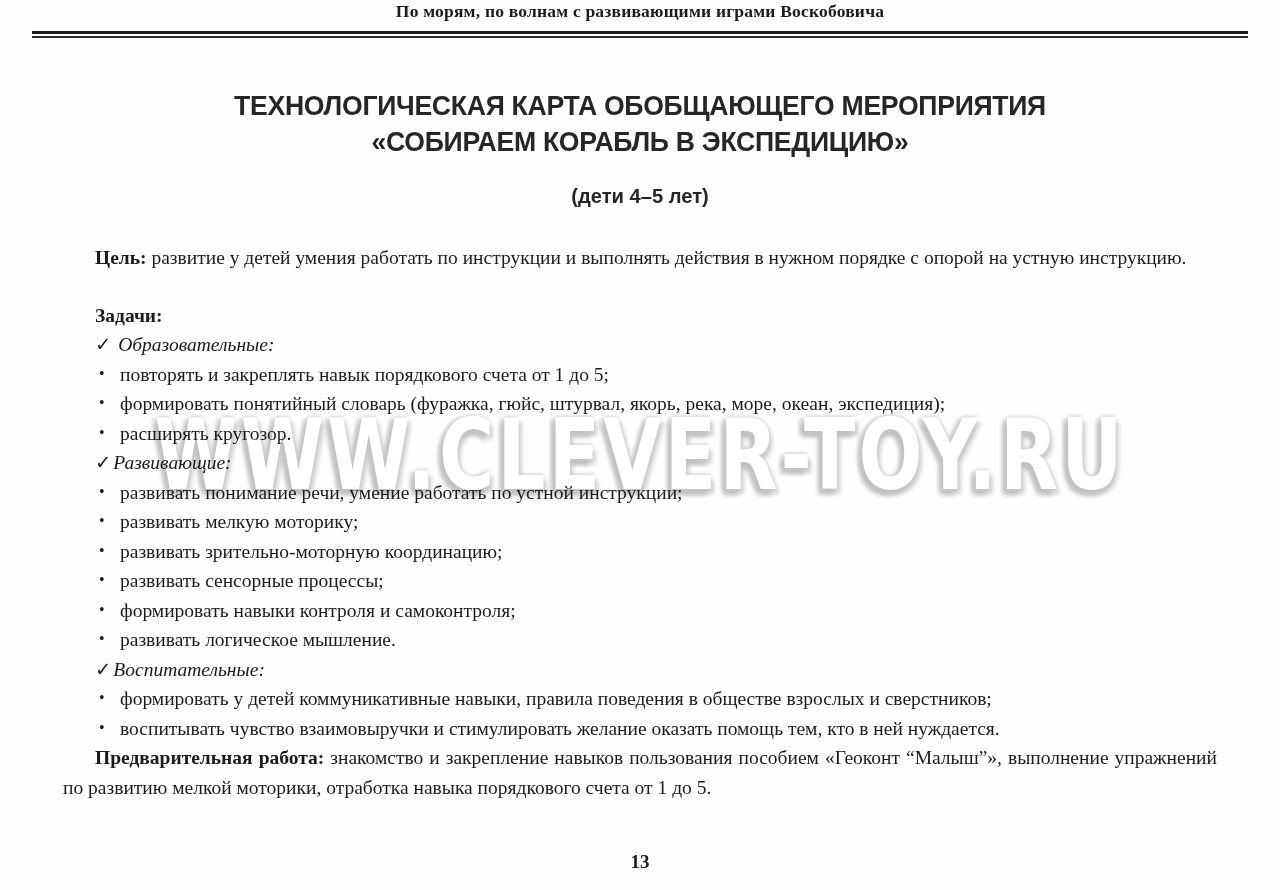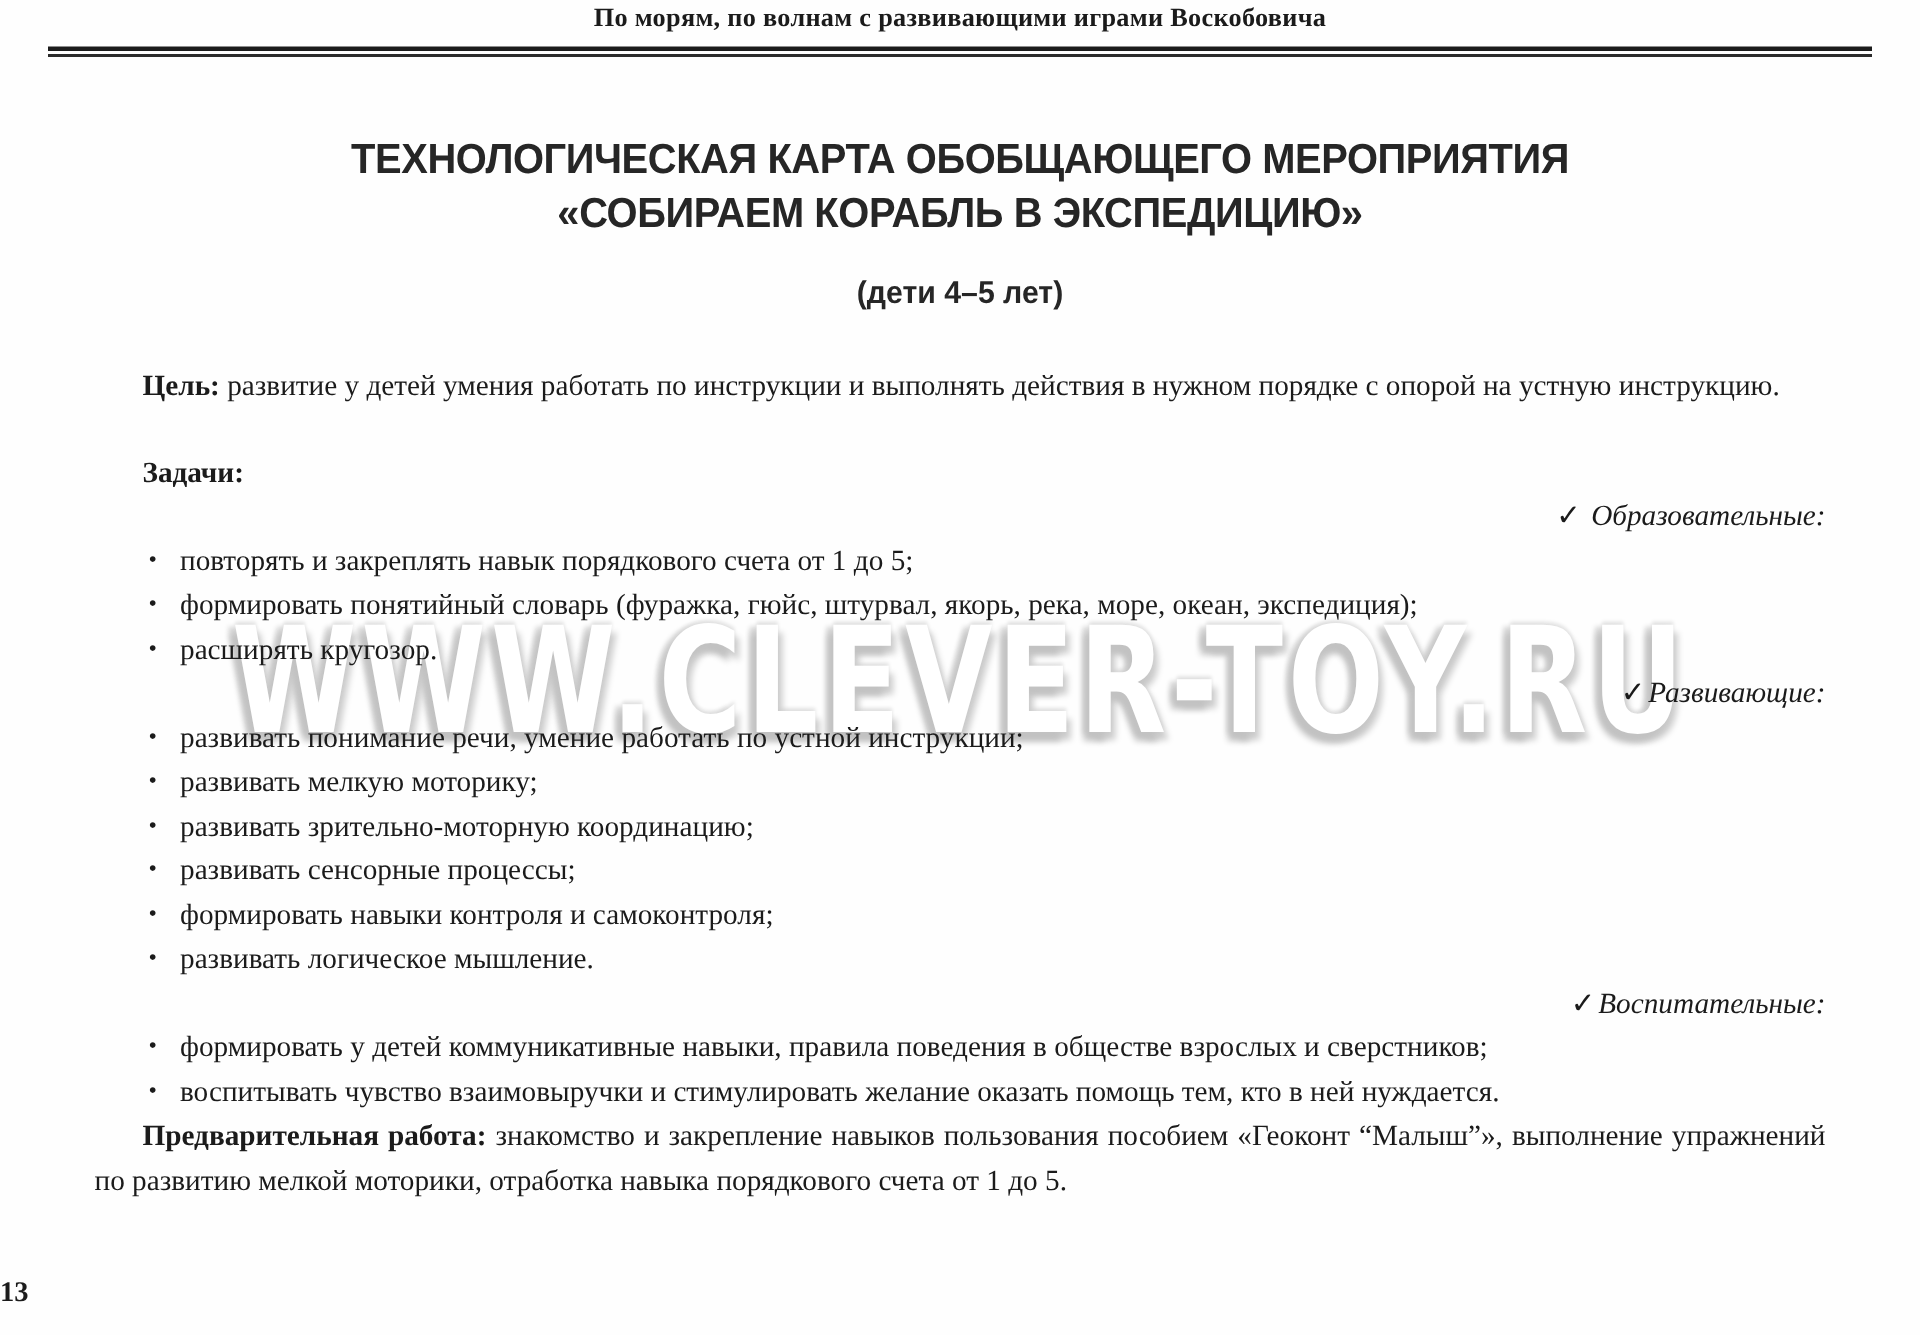--- a/index.html
+++ b/index.html
@@ -84,38 +84,38 @@
   }
   .lead-bold{font-weight:bold;}
   .label-bold{
     padding-left:32px;
     font-weight:bold;
     margin-top:28px;
   }
   .check-line{
     padding-left:32px;
     font-style:italic;
-    text-align:right;
   }
   .check-glyph{
     font-style:normal;
     margin-right:2px;
   }
   .bullet-line{
     position:relative;
     padding-left:57px;
   }
   .bullet-glyph{
     position:absolute;
     left:36px;top:-1px;
     font-size:16px;
   }
   
   .page-number{
     margin-top:49px;
+    text-align:center;
     font-weight:bold;
     font-size:19px;
   }
 </style>
 </head>
 <body>
 
 <div class="page">
 
   <div class="watermark">WWW.CLEVER-TOY.RU</div>

